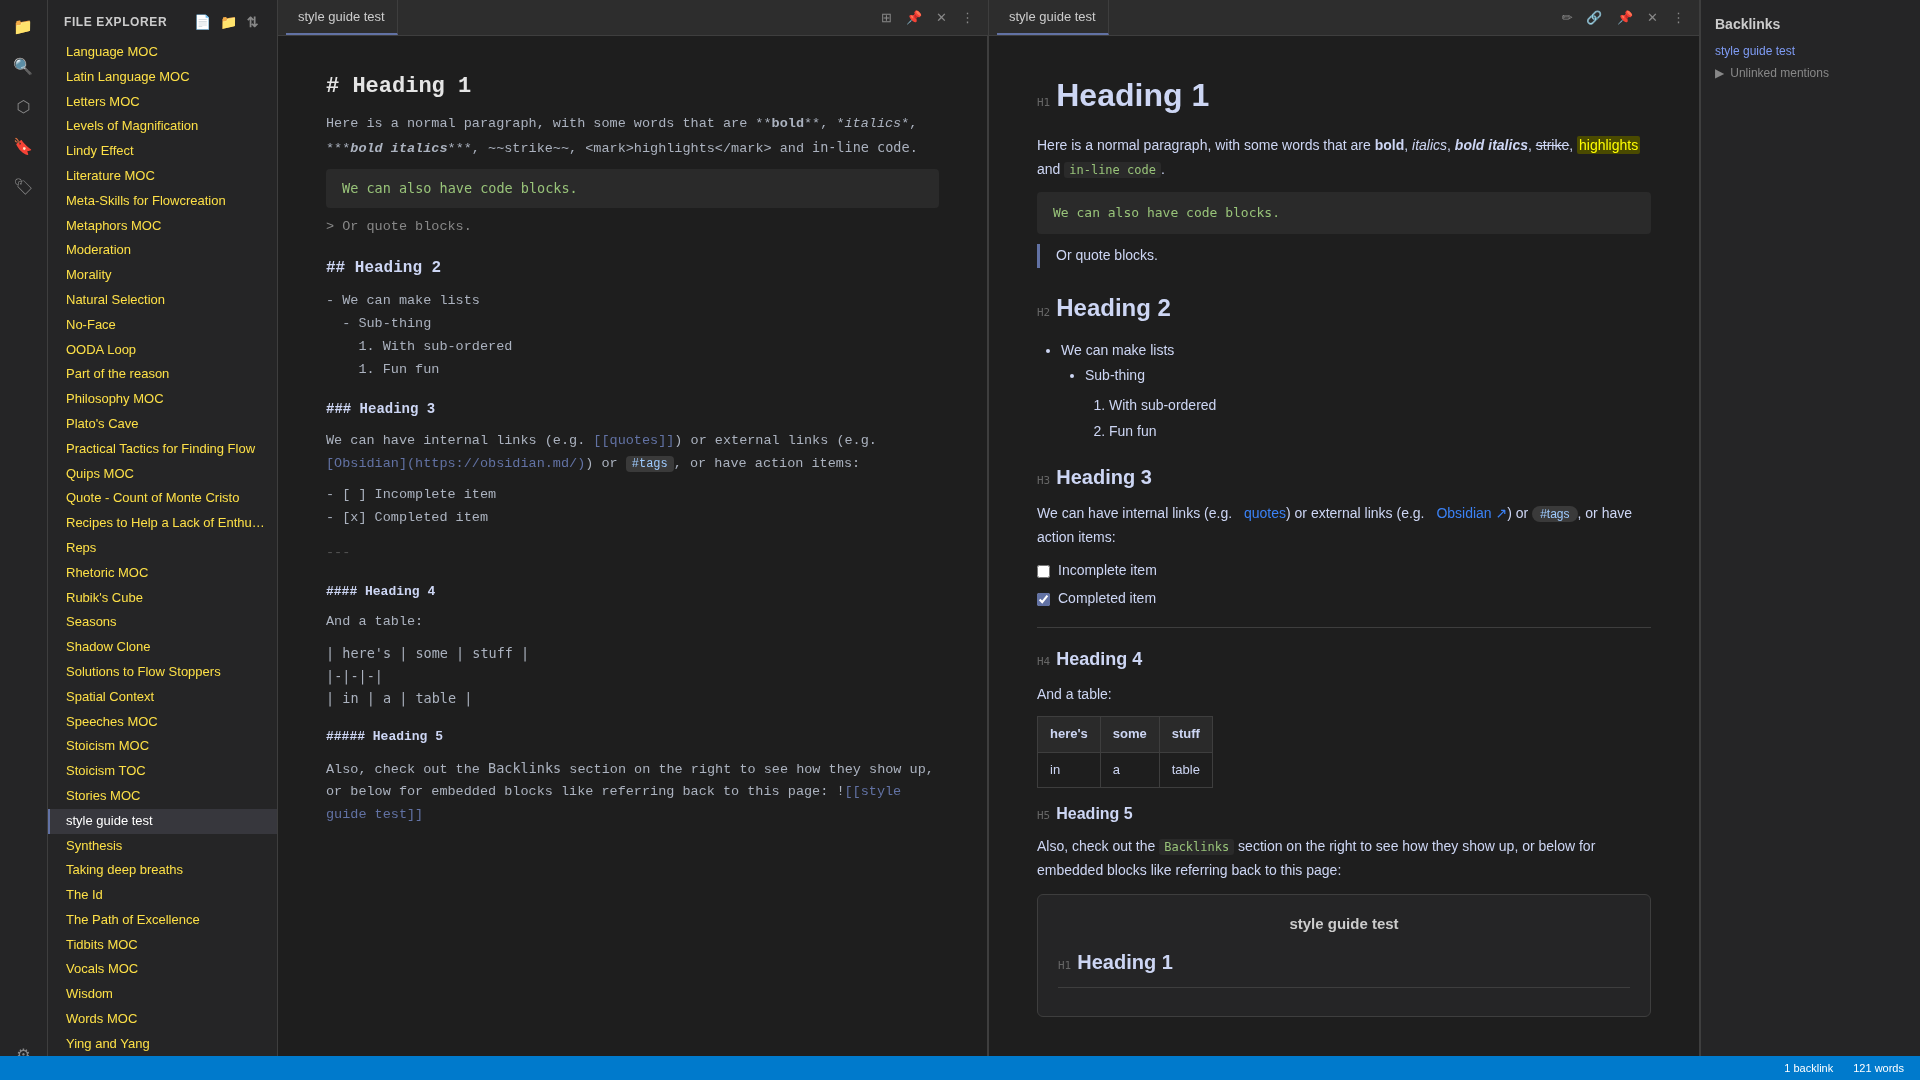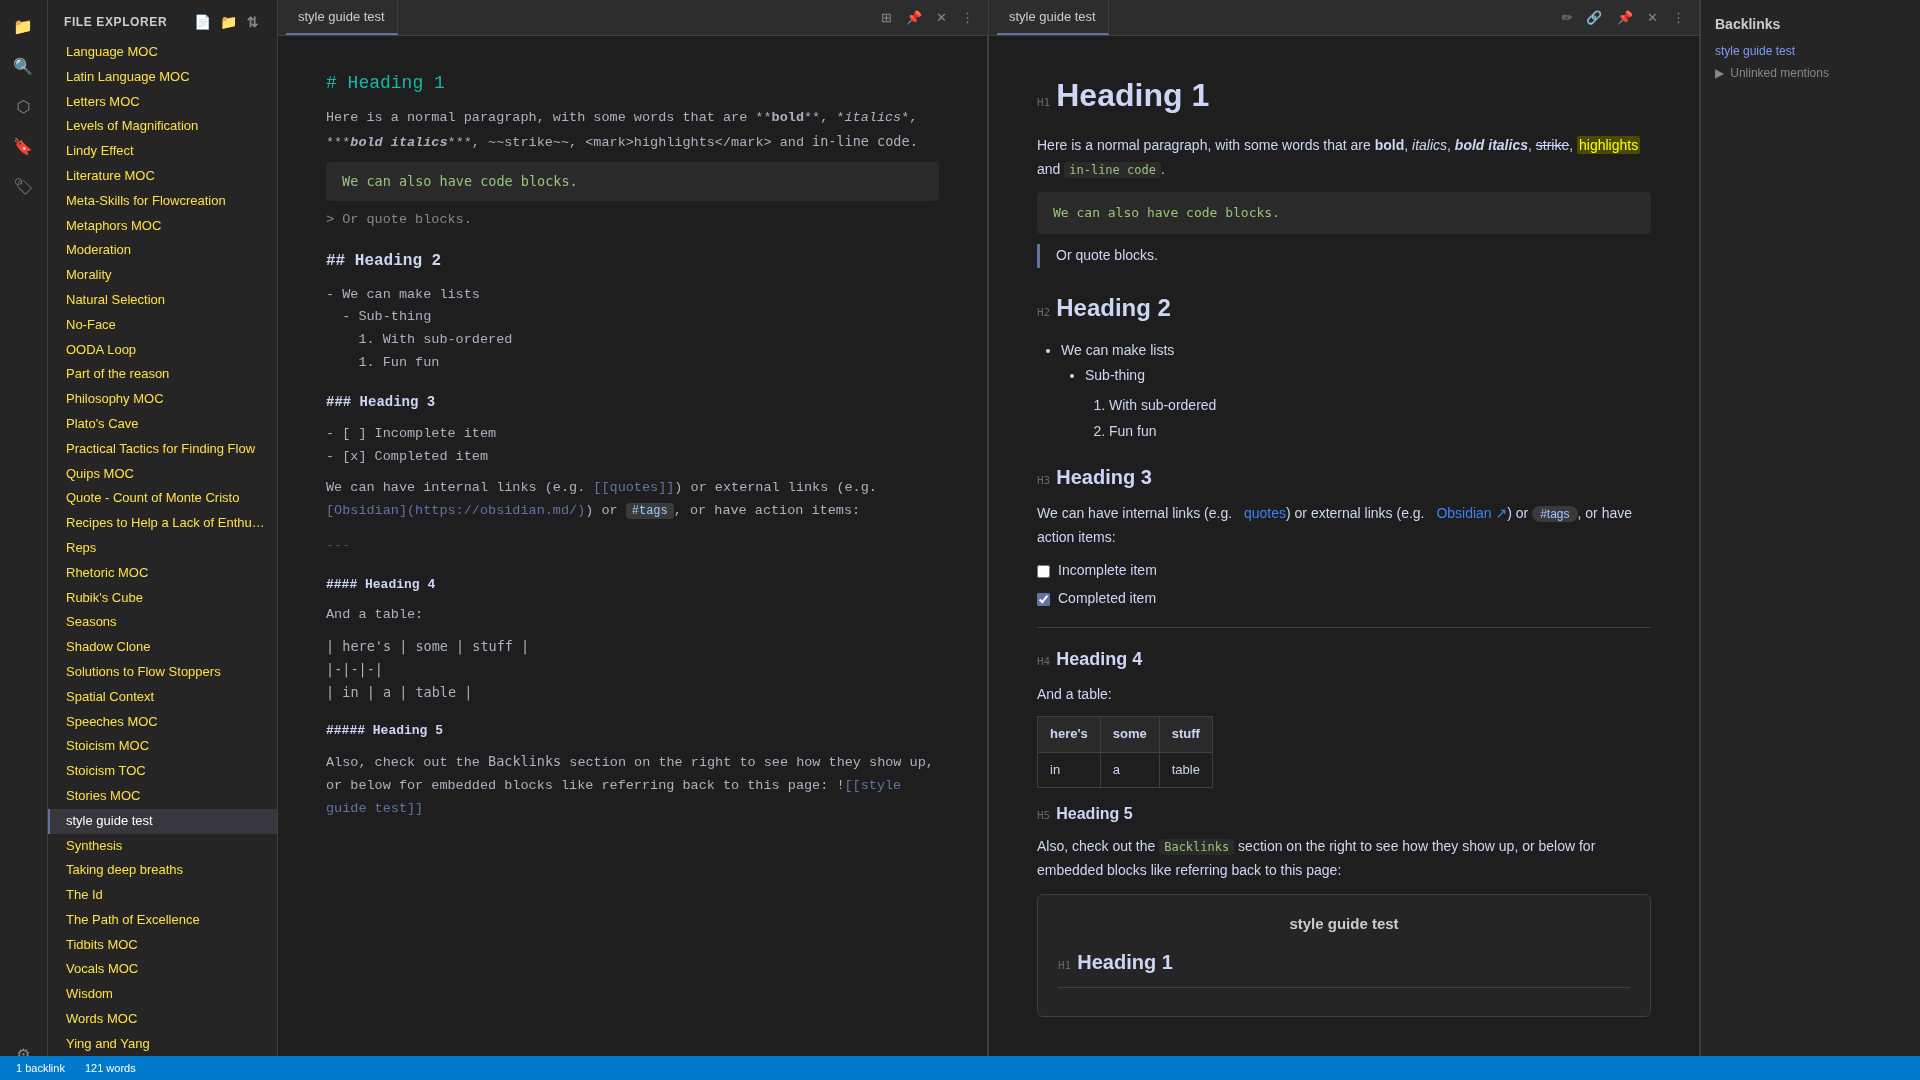--- a/index.html
+++ b/index.html
@@ -119,21 +119,21 @@
       padding: 32px 48px;
       font-family: 'Consolas', 'Courier New', monospace;
       font-size: 13.5px;
       line-height: 1.7;
       color: #abb2bf;
       border-right: 1px solid #3e3e3e;
     }
     .editor-pane::-webkit-scrollbar { width: 6px; }
     .editor-pane::-webkit-scrollbar-thumb { background: #555; border-radius: 3px; }
 
-    .editor-pane .md-h1 { color: #14b8a6; font-size: 18px; font-weight: normal; margin-bottom: 8px; }
+    .editor-pane .md-h1 { color: #e5e5e5; font-size: 22px; font-weight: bold; margin-bottom: 8px; }
     .editor-pane .md-h2 { color: #cdd6f4; font-size: 16px; font-weight: bold; margin: 16px 0 8px; }
     .editor-pane .md-h3 { color: #cdd6f4; font-size: 14px; font-weight: bold; margin: 16px 0 8px; }
     .editor-pane .md-h4 { color: #cdd6f4; font-size: 13px; font-weight: bold; margin: 16px 0 8px; }
     .editor-pane .md-h5 { color: #cdd6f4; font-size: 13px; font-weight: bold; margin: 16px 0 8px; }
     .editor-pane p { margin-bottom: 8px; }
     .editor-pane .code-block {
       background: #2a2a2a;
       padding: 8px 16px;
       margin: 8px 0;
       border-radius: 4px;
@@ -280,21 +280,21 @@
       cursor: pointer;
       margin-top: 8px;
     }
 
     
     .status-bar {
       height: 24px;
       background: #007acc;
       display: flex;
       align-items: center;
-      justify-content: flex-start;
+      justify-content: flex-end;
       padding: 0 16px;
       gap: 20px;
       font-size: 11px;
       color: #fff;
       position: absolute;
       bottom: 0;
       left: 0;
       right: 0;
     }
     .status-item {
@@ -435,22 +435,22 @@
         </div>
       </div>
       <div class="editor-pane">
         <div class="md-h1"># Heading 1</div>
         <p>Here is a normal paragraph, with some words that are **<strong>bold</strong>**, *<em>italics</em>*, ***<strong><em>bold italics</em></strong>***, ~~strike~~, &lt;mark&gt;highlights&lt;/mark&gt; and <code>in-line code</code>.</p>
         <div class="code-block">We can also have code blocks.</div>
         <div class="quote-block">&gt; Or quote blocks.</div>
         <div class="md-h2">## Heading 2</div>
         <p>- We can make lists<br>&nbsp;&nbsp;- Sub-thing<br>&nbsp;&nbsp;&nbsp;&nbsp;1. With sub-ordered<br>&nbsp;&nbsp;&nbsp;&nbsp;1. Fun fun</p>
         <div class="md-h3">### Heading 3</div>
+        <p>We can have internal links (e.g. <span class="link-inline">[[quotes]]</span>) or external links (e.g. <span class="link-inline">[Obsidian](https://obsidian.md/)</span>) or <span class="tag-inline">#tags</span>, or have action items:</p>
         <p>- [ ] Incomplete item<br>- [x] Completed item</p>
-        <p>We can have internal links (e.g. <span class="link-inline">[[quotes]]</span>) or external links (e.g. <span class="link-inline">[Obsidian](https://obsidian.md/)</span>) or <span class="tag-inline">#tags</span>, or have action items:</p>
         <div class="separator">---</div>
         <div class="md-h4">#### Heading 4</div>
         <p>And a table:</p>
         <div class="table-raw">
           | here's | some | stuff |<br>
           |-|-|-|<br>
           | in | a | table |
         </div>
         <div class="md-h5">##### Heading 5</div>
         <p>Also, check out the <code>Backlinks</code> section on the right to see how they show up, or below for embedded blocks like referring back to this page: !<span class="link-inline">[[style guide test]]</span></p>

